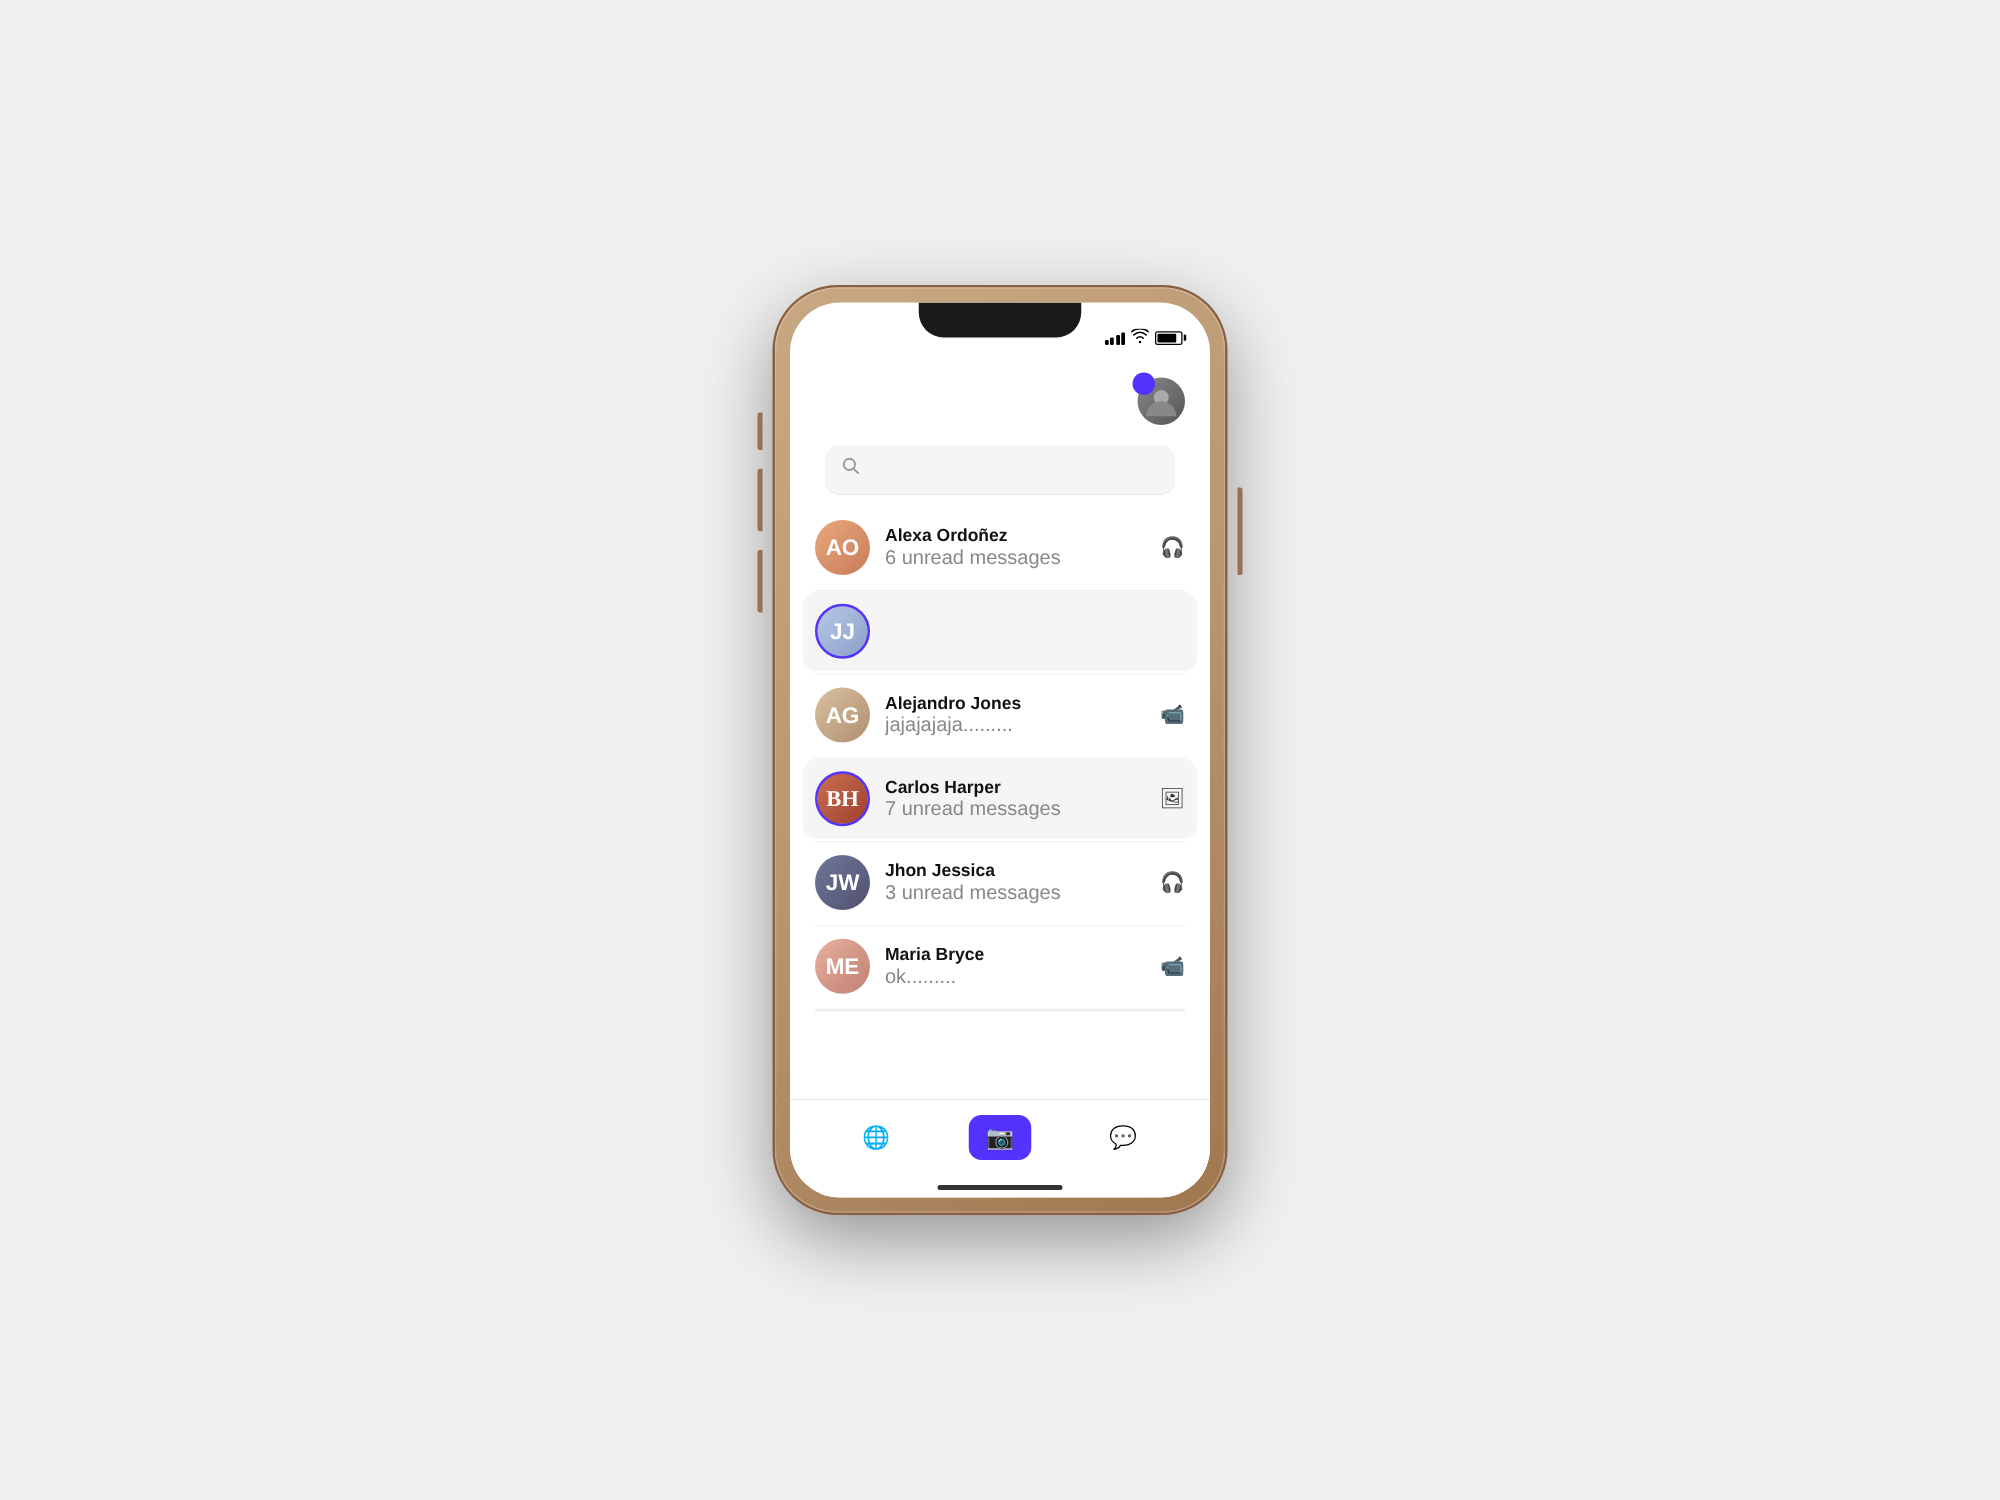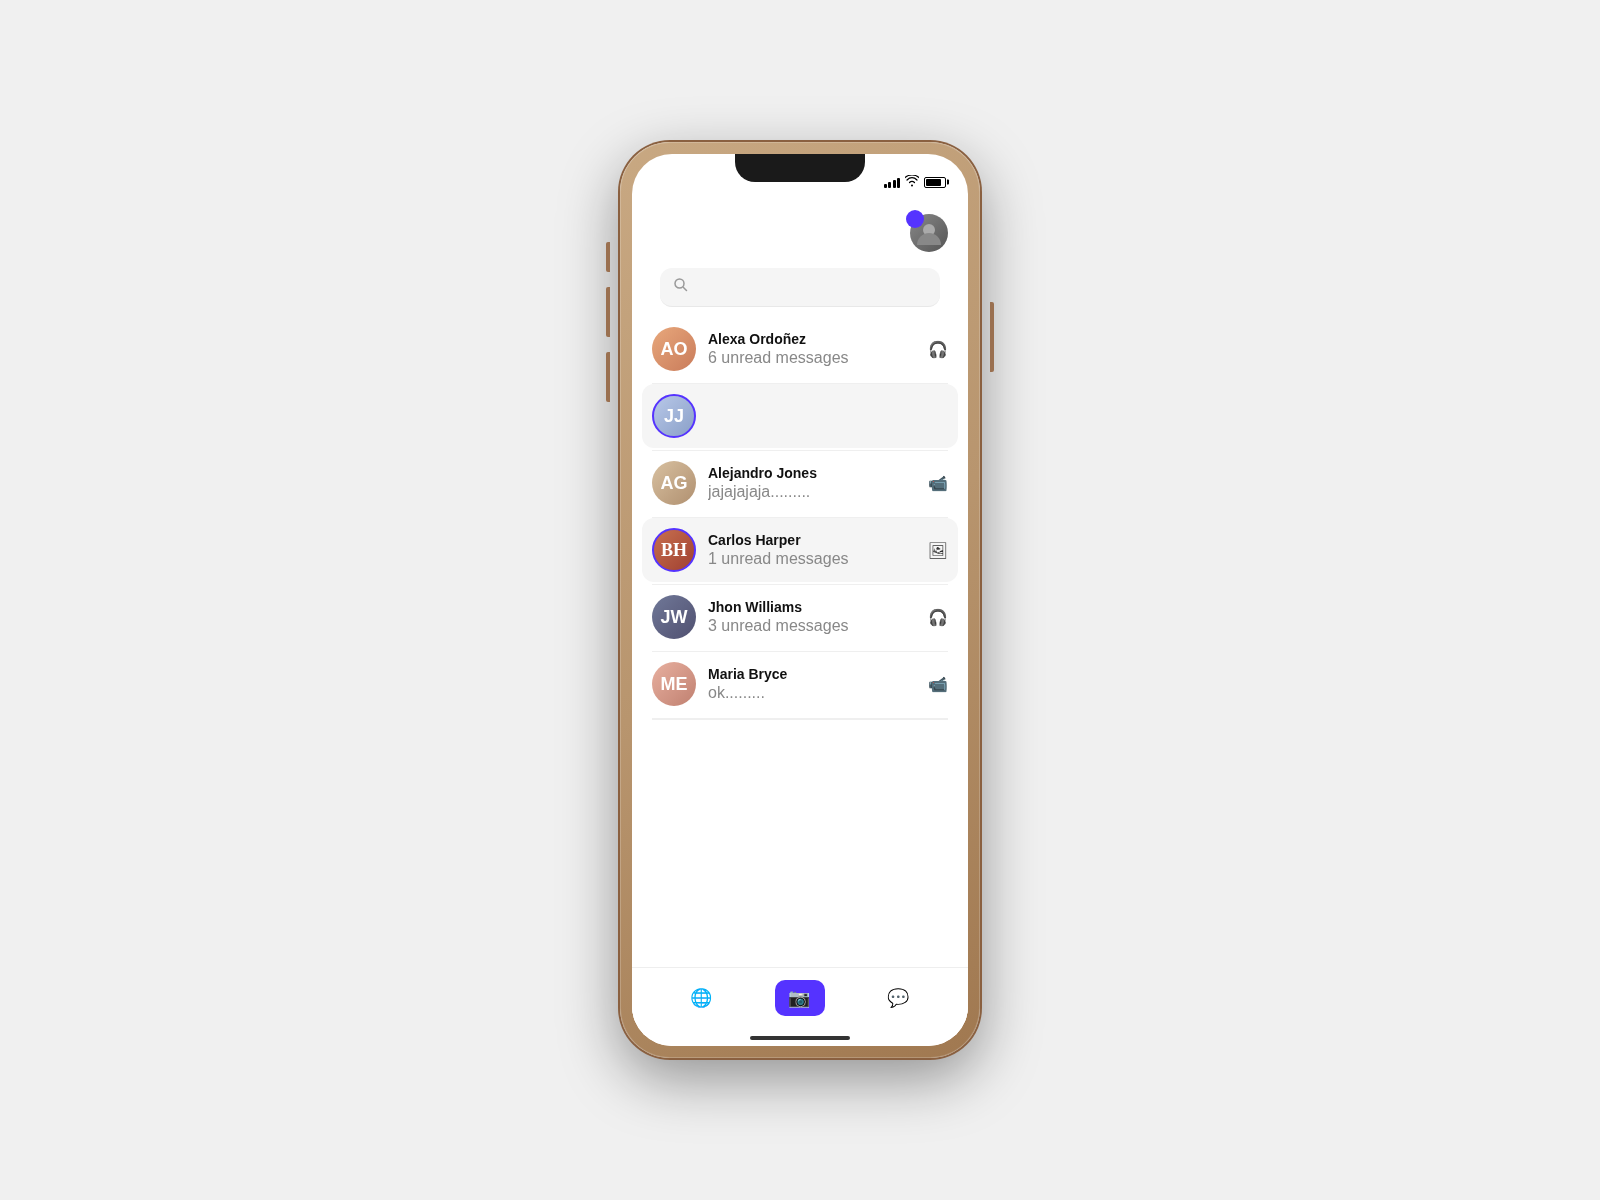--- a/index.html
+++ b/index.html
@@ -7,21 +7,21 @@
       background: #f0f0f0;
       display: flex;
       justify-content: center;
       align-items: center;
       min-height: 100vh;
       font-family: -apple-system, BlinkMacSystemFont, 'Segoe UI', sans-serif;
     }
 
     .phone-outer {
       width: 360px;
-      height: 916px;
+      height: 740px;
       background: linear-gradient(145deg, #c8a882, #b8956e, #a07850);
       border-radius: 50px;
       padding: 12px;
       box-shadow: 
         0 0 0 2px #8a6040,
         0 20px 60px rgba(0,0,0,0.4),
         inset 0 0 0 1px rgba(255,255,255,0.2);
       position: relative;
     }
 
@@ -452,31 +452,31 @@
     </div>
     <span class="msg-icon">📹</span>
   </div>
           <div class="divider"></div>
           <div class="message-item highlighted">
     <div class="msg-avatar av-bryce online-ring">
       <div class="avatar-placeholder">BH</div>
     </div>
     <div class="msg-info">
       <div class="msg-name">Carlos Harper</div>
-      <div class="msg-preview">1 unread messages</div>
+      <div class="msg-preview">7 unread messages</div>
     </div>
     <span class="msg-icon">🖼</span>
   </div>
           <div class="divider"></div>
           <div class="message-item">
     <div class="msg-avatar av-jhon">
       <div class="avatar-placeholder">JW</div>
     </div>
     <div class="msg-info">
-      <div class="msg-name">Jhon Williams</div>
+      <div class="msg-name">Jhon Jessica</div>
       <div class="msg-preview">3 unread messages</div>
     </div>
     <span class="msg-icon">🎧</span>
   </div>
           <div class="divider"></div>
           <div class="message-item">
     <div class="msg-avatar av-maria">
       <div class="avatar-placeholder">ME</div>
     </div>
     <div class="msg-info">

